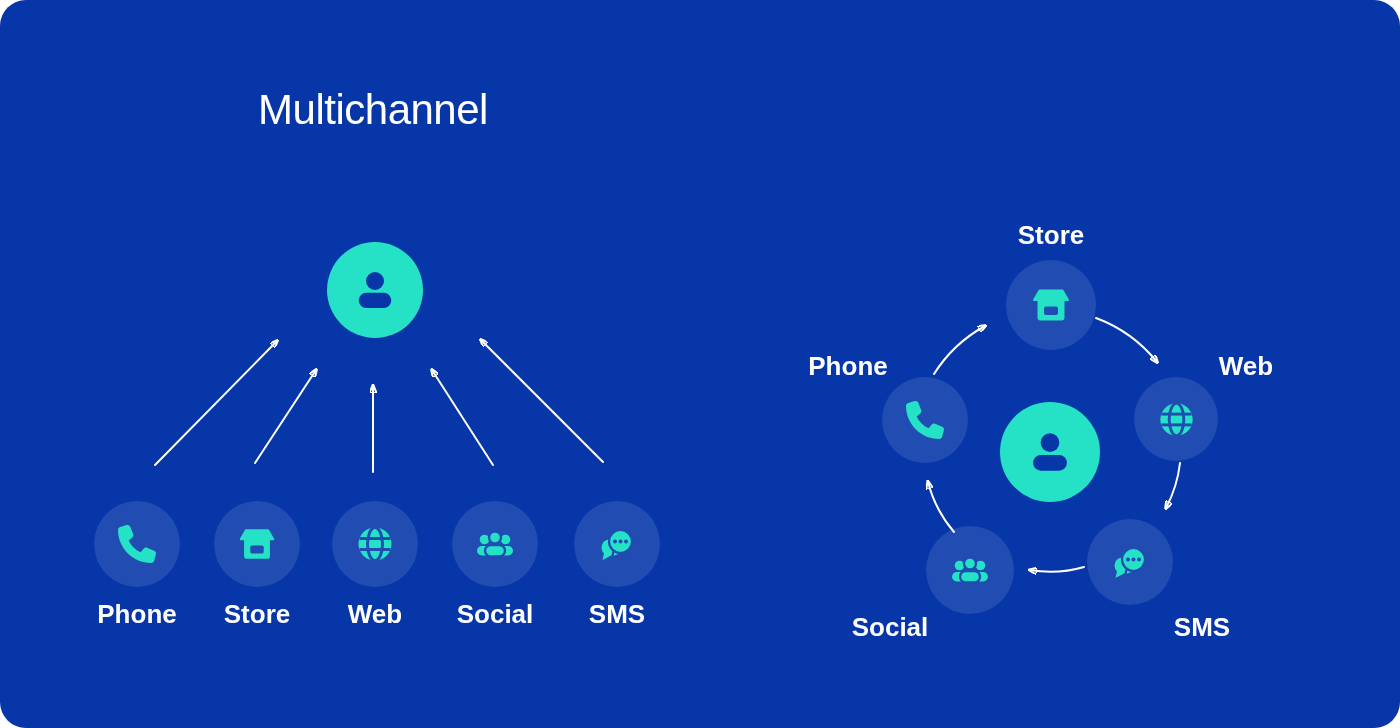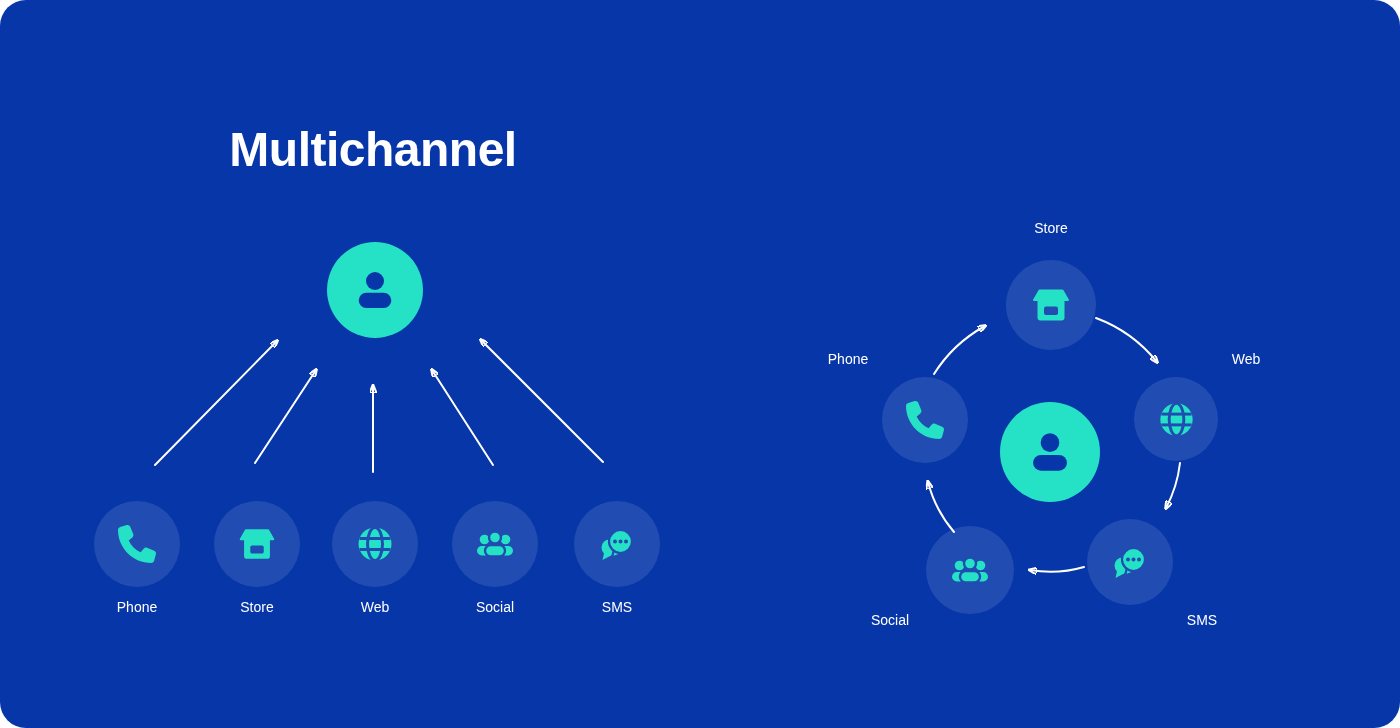--- a/index.html
+++ b/index.html
@@ -23,45 +23,44 @@
     position:absolute;
     inset:0;
     background:var(--card-bg);
     border-radius:26px;
     overflow:hidden;
   }
   .title{
     position:absolute;
     transform:translateX(-50%);
     color:var(--text);
-    font-size:48px;
-    font-weight:700;
+    font-size:42px;
+    font-weight:400;
     letter-spacing:-0.5px;
     white-space:nowrap;
-    margin-top:36px;
   }
   .node{
     position:absolute;
     transform:translate(-50%,-50%);
     border-radius:50%;
     background:var(--channel-circle);
     display:flex;
     align-items:center;
     justify-content:center;
   }
   .node svg.ic{display:block;}
   .center-node{
     background:var(--accent);
   }
   .chan-label{
     position:absolute;
     transform:translateX(-50%);
     color:var(--text);
-    font-size:14px;
-    font-weight:400;
+    font-size:26px;
+    font-weight:700;
     white-space:nowrap;
   }
   .arrows{
     position:absolute;
     inset:0;
     pointer-events:none;
   }
   .arrows path, .arrows line{
     stroke:var(--arrow);
     stroke-width:2;

